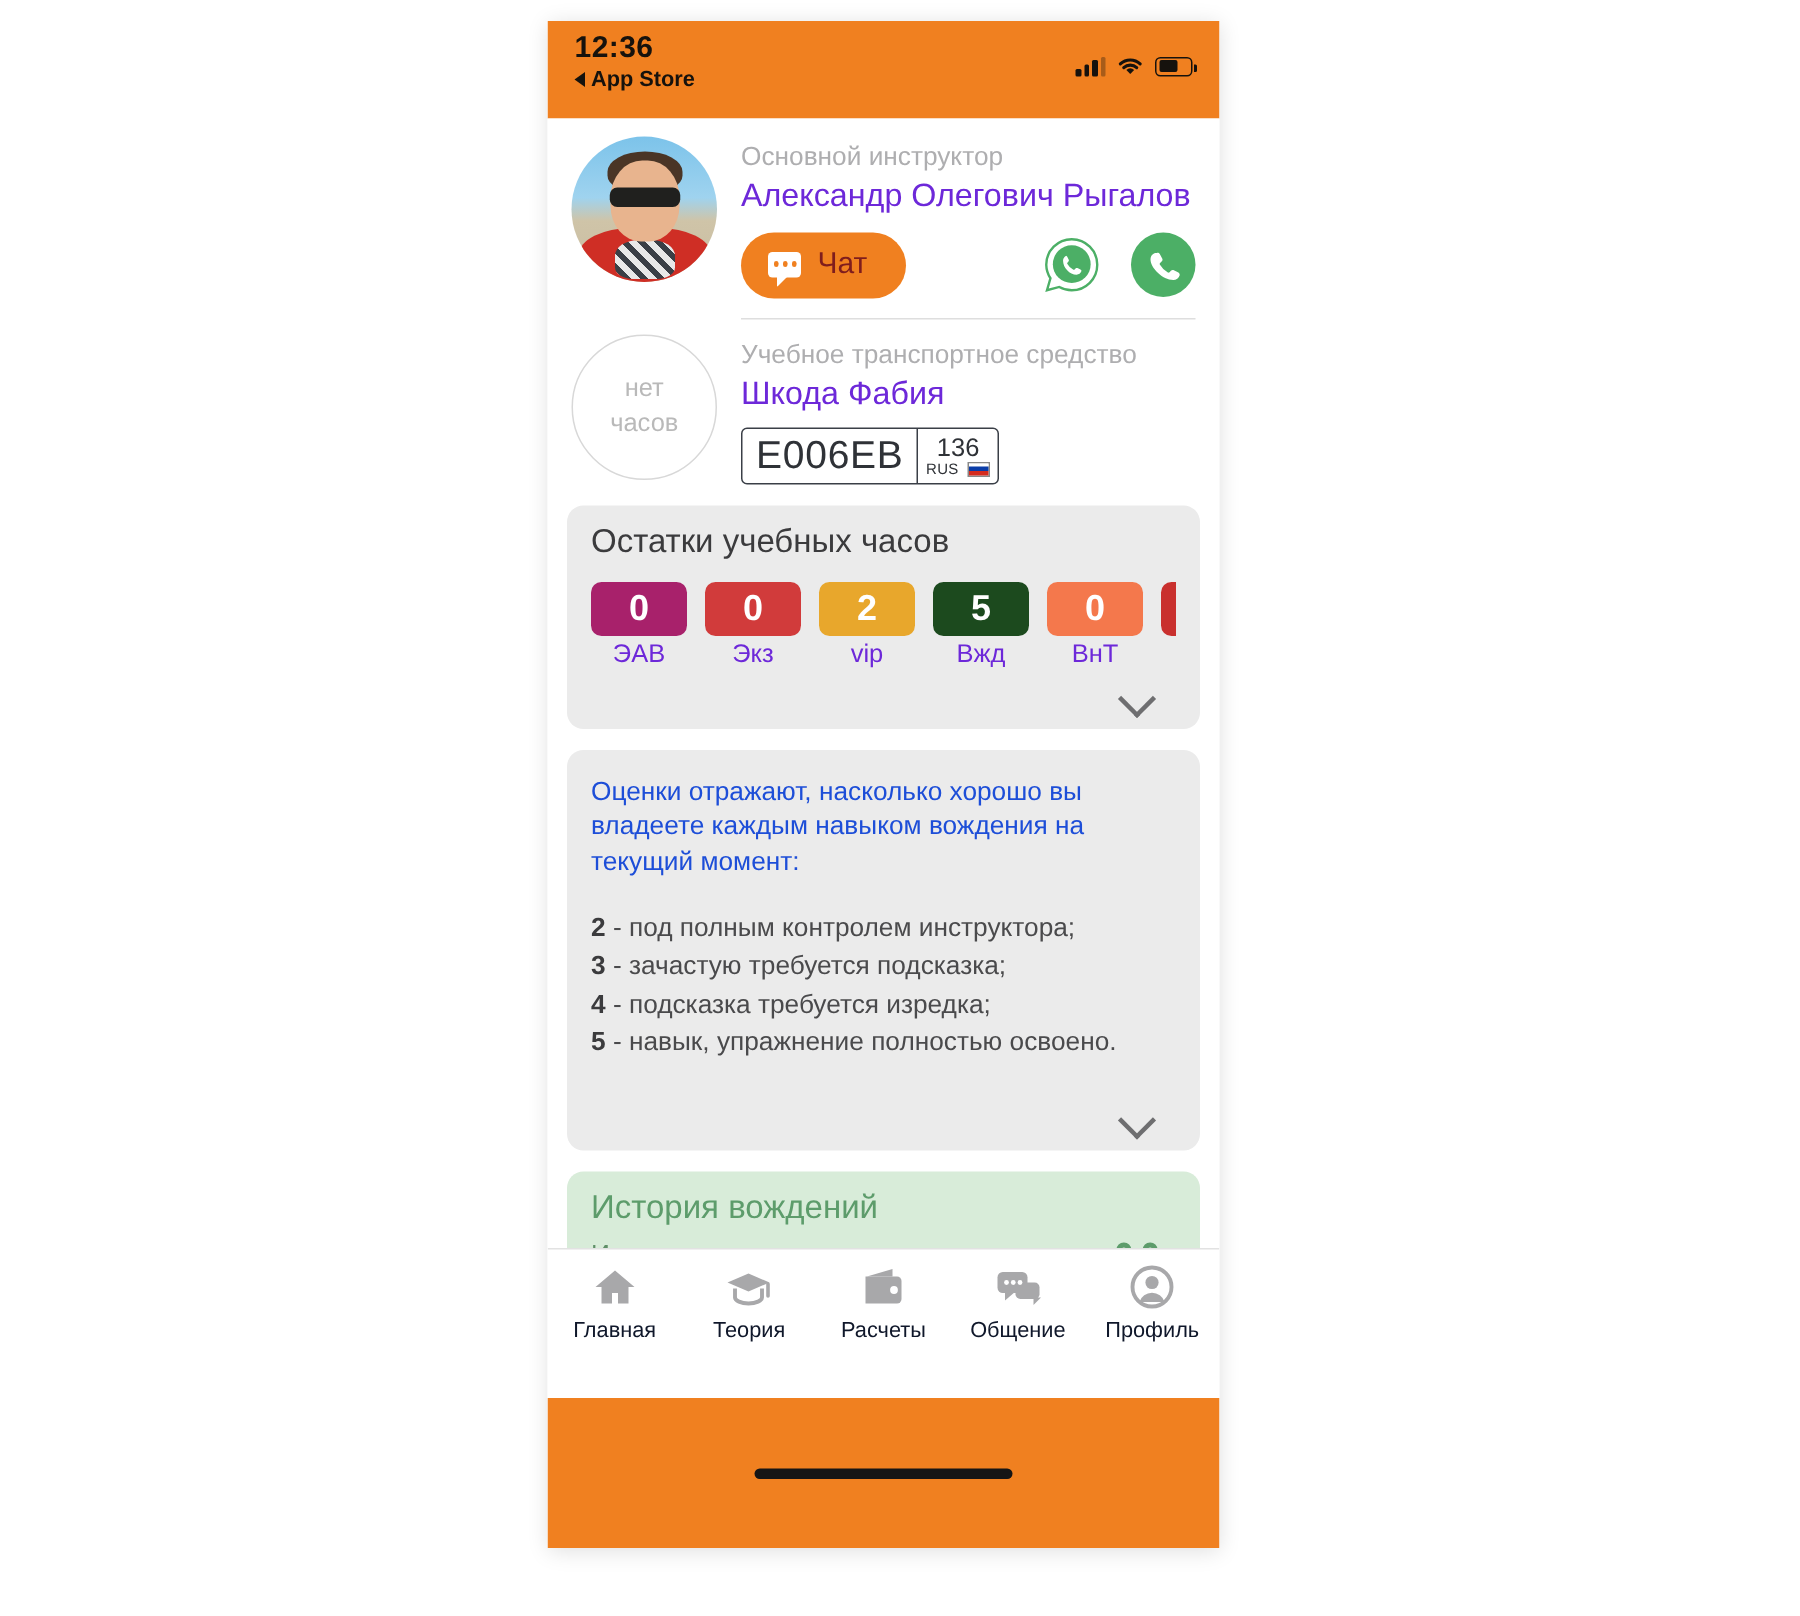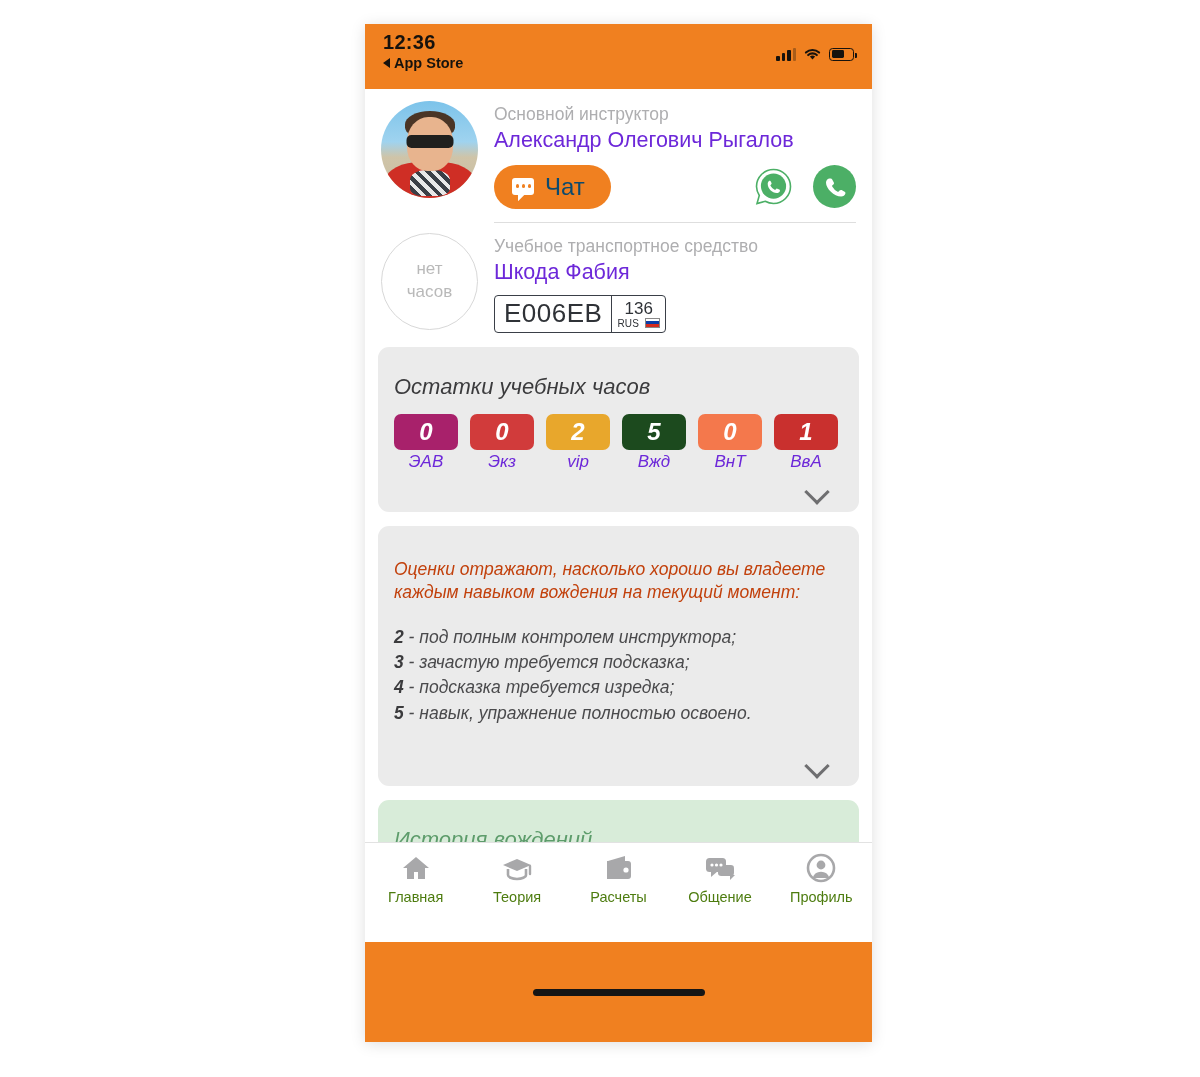--- a/index.html
+++ b/index.html
@@ -10,22 +10,22 @@
     background: #ffffff;
     font-family: "Liberation Sans", sans-serif;
     overflow: hidden;
     position: relative;
   }
 
   
   #phone {
     position: absolute;
     left: 365px;
-    top: 24px;
-    width: 507px;
+    top: 14px;
+    width: 448px;
     height: 1018px;
     background: #ffffff;
     overflow: hidden;
     box-shadow: 0 2px 14px rgba(0,0,0,.13);
   }
 
   
   .statusbar {
     height: 65px;
     background: #F08020;
@@ -171,21 +171,21 @@
   }
   .chat-btn {
     background: #F08020;
     border-radius: 24px;
     height: 44px;
     padding: 0 26px 0 18px;
     display: flex; align-items: center; gap: 11px;
     border: none;
     cursor: pointer;
   }
-  .chat-btn .label { color: #0c4a6e; font-size: 24px; }
+  .chat-btn .label { color: #7f1d1d; font-size: 20px; }
   .chat-ico {
     width: 22px; height: 17px;
     background: #fff;
     border-radius: 3px;
     position: relative;
   }
   .chat-ico::after {
     content: "";
     position: absolute; left: 6px; bottom: -6px;
     width: 8px; height: 8px;
@@ -243,34 +243,33 @@
   .flag i { display: block; height: 33.3%; }
   .flag i:nth-child(1) { background: #fff; }
   .flag i:nth-child(2) { background: #0a3da8; }
   .flag i:nth-child(3) { background: #d52b1e; }
 
   
   .card {
     margin: 14px 13px 0 13px;
     background: #ebebeb;
     border-radius: 11px;
-    padding: 26px 16px 10px 16px;
-    position: relative;
-    font-style: italic;
+    padding: 10px 16px 10px 16px;
+    position: relative;
   }
   .card.green { background: #d8ecd9; }
   .card-title {
     font-size: 22px;
     color: #3b3b3d;
     line-height: 1.25;
   }
   .card.green .card-title { color: #5d9c6b; }
   .card-sub {
     font-size: 17.5px;
-    color: #c2410c;
+    color: #1d4ed8;
     line-height: 1.33;
     margin-top: 6px;
   }
   .card.green .card-sub { color: #5f8f68; }
 
   .hours {
     display: flex;
     gap: 12px;
     margin-top: 14px;
     overflow: hidden;
@@ -333,21 +332,21 @@
     border-top: 1px solid #e2e2e2;
     display: flex;
     padding-top: 10px;
   }
   .tab {
     flex: 1;
     display: flex; flex-direction: column;
     align-items: center; gap: 6px;
     cursor: pointer;
   }
-  .tab .tlabel { font-size: 14.5px; color: #4d7c0f; }
+  .tab .tlabel { font-size: 14.5px; color: #0f172a; }
   .tab.active .tlabel { color: #F08020; }
   .tico { width: 34px; height: 30px; display: flex; align-items: center; justify-content: center; }
 
   
   .homebar {
     height: 100px;
     background: #F08020;
     display: flex; align-items: center; justify-content: center;
   }
   .homebar .pill {

